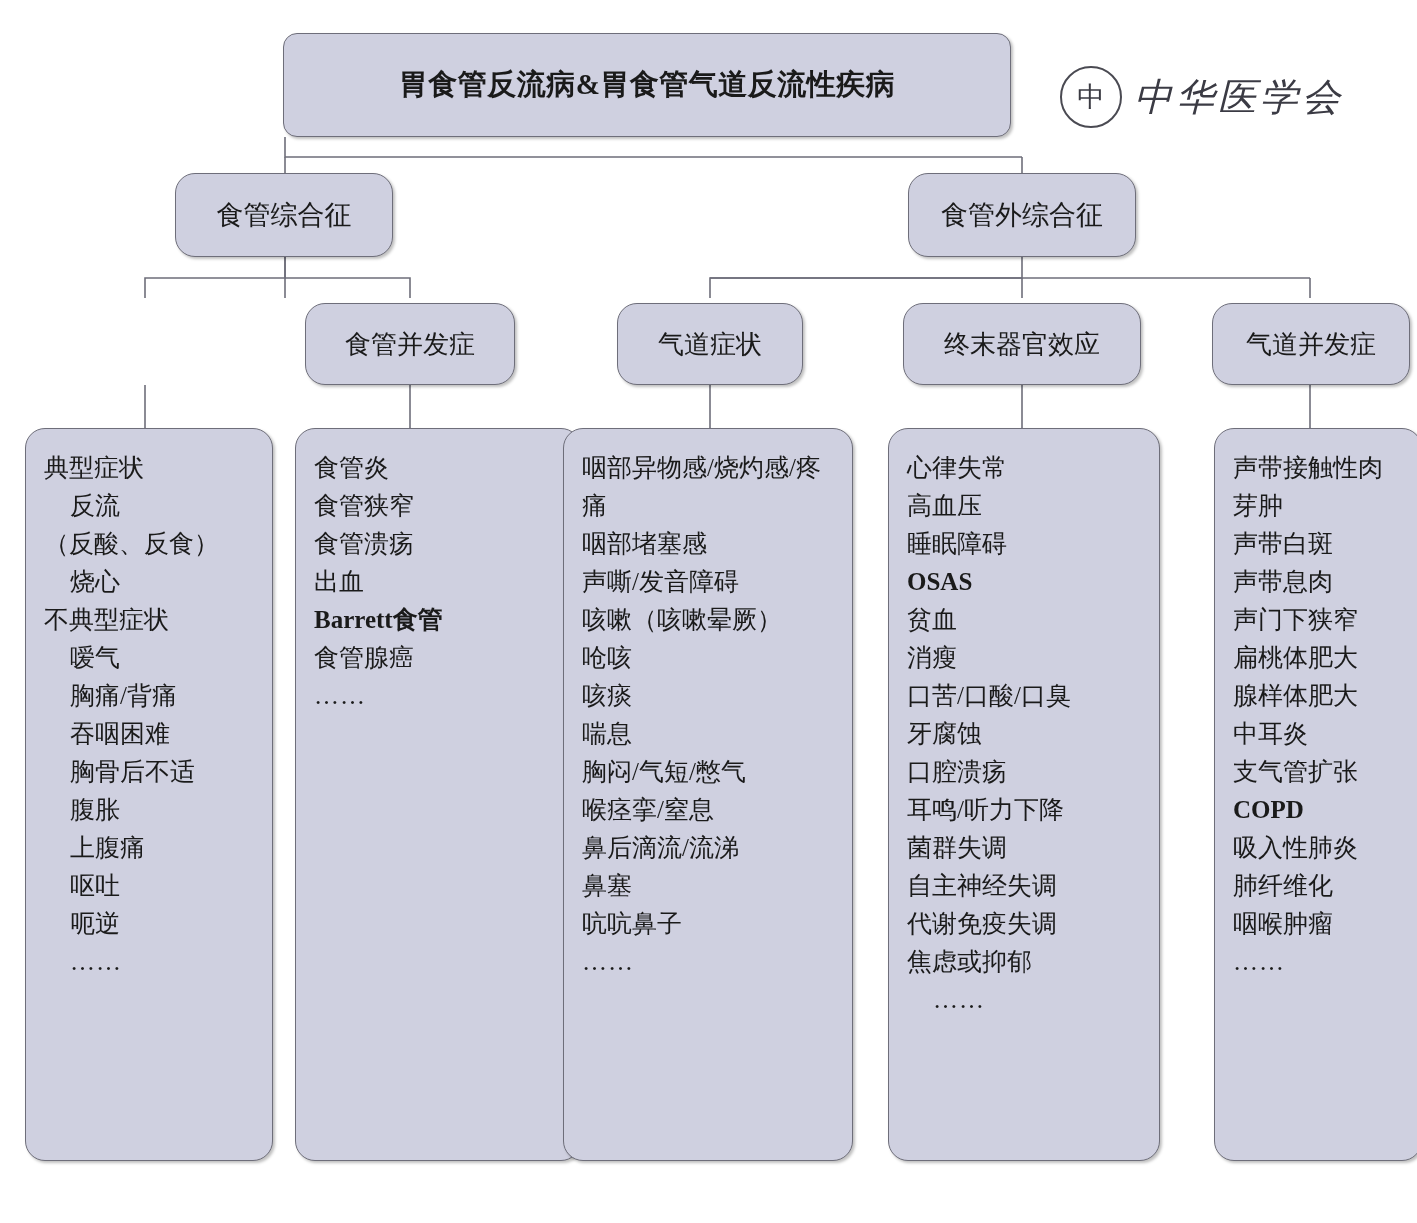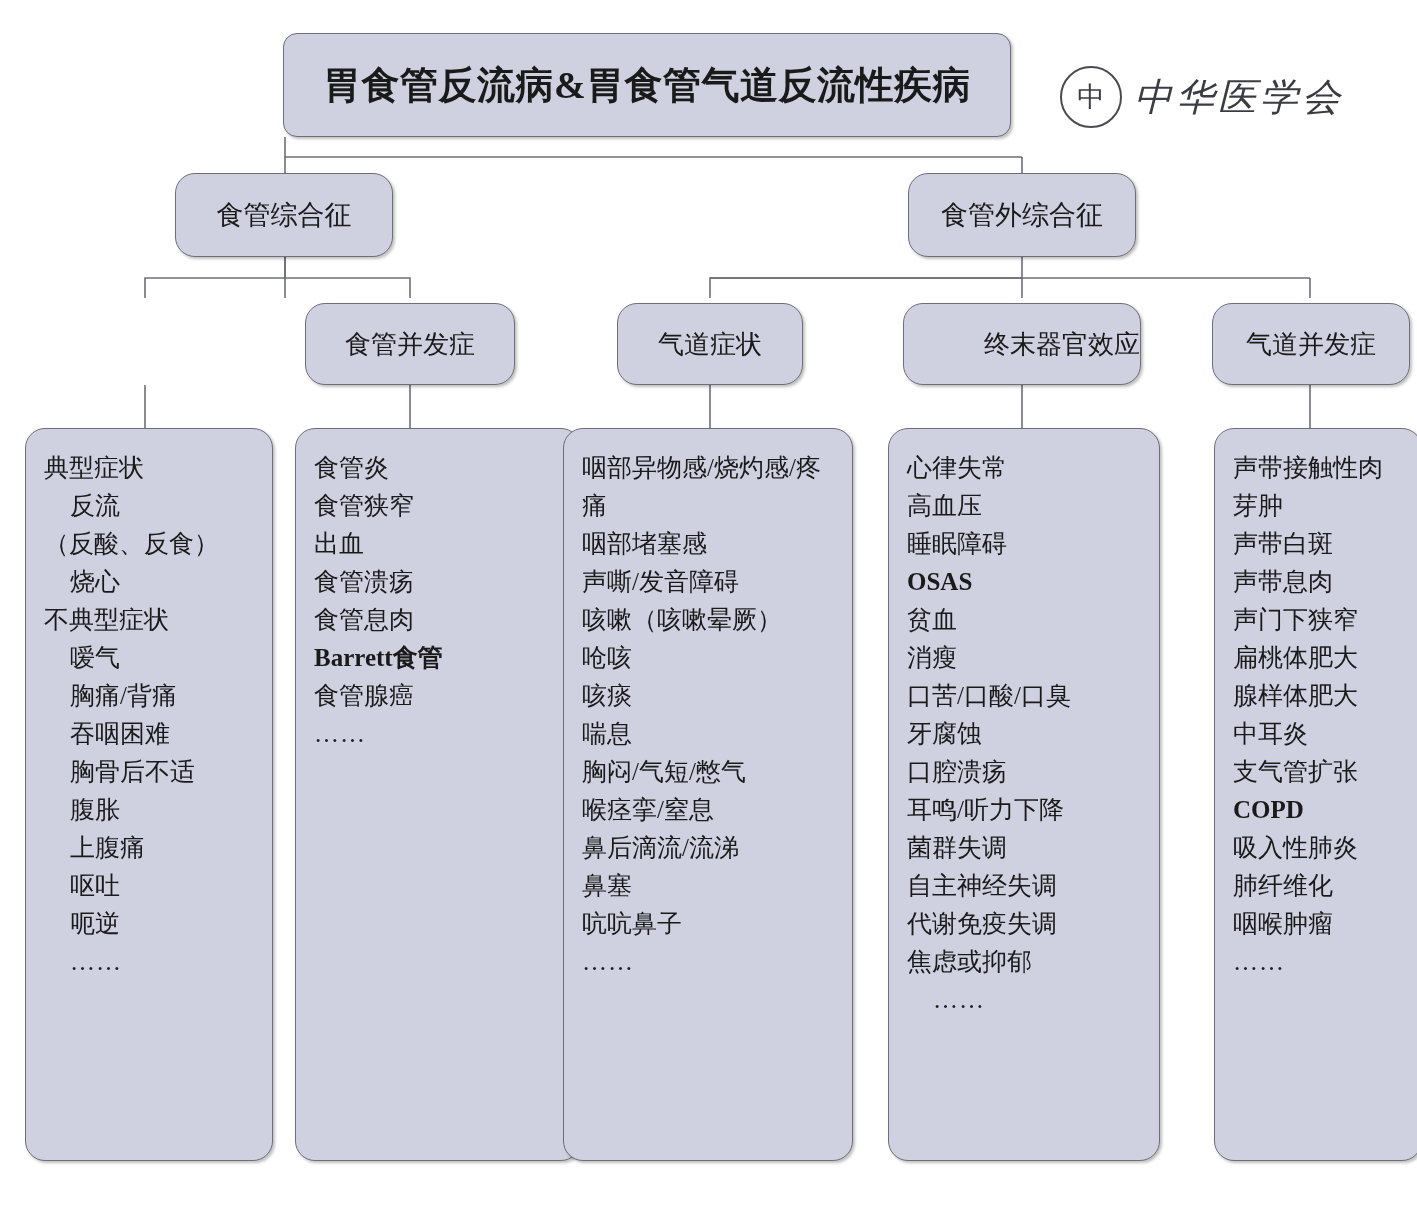--- a/index.html
+++ b/index.html
@@ -34,21 +34,21 @@
     border: 1px solid #6e6e7a;
     border-radius: 20px;
     box-shadow: 2px 2px 3px rgba(0,0,0,0.25);
     display: flex;
     align-items: center;
     justify-content: center;
     text-align: center;
   }
   .node.title {
     border-radius: 14px;
-    font-size: 38px;
+    font-size: 29px;
     font-weight: 700;
     letter-spacing: 0.5px;
   }
   .node.level2 {
     font-size: 27px;
     font-weight: 400;
   }
   .node.level3 {
     font-size: 26px;
     font-weight: 400;
@@ -166,21 +166,21 @@
 
 
   <div class="node level3" style="left:305px; top:303px; width:210px; height:82px;">
     <span>食管并发症</span>
   </div>
 
   <div class="node level3" style="left:617px; top:303px; width:186px; height:82px;">
     <span>气道症状</span>
   </div>
 
-  <div class="node level3" style="left:903px; top:303px; width:238px; height:82px;justify-content:flex-end;">
+  <div class="node level3" style="left:903px; top:303px; width:238px; height:82px;">
     <span>终末器官效应</span>
   </div>
 
   <div class="node level3" style="left:1212px; top:303px; width:198px; height:82px;">
     <span>气道并发症</span>
   </div>
 
   <div class="leaf" style="left:25px; top:428px; width:248px; height:733px;">
       <div class="row">典型症状</div>
       <div class="row indent1">反流</div>
@@ -194,23 +194,22 @@
       <div class="row indent1">腹胀</div>
       <div class="row indent1">上腹痛</div>
       <div class="row indent1">呕吐</div>
       <div class="row indent1">呃逆</div>
       <div class="row indent1 dots">……</div>
     </div>
 
   <div class="leaf" style="left:295px; top:428px; width:286px; height:733px;">
       <div class="row">食管炎</div>
       <div class="row">食管狭窄</div>
+      <div class="row">食管溃疡</div>
       <div class="row">出血</div>
-      <div class="row">食管溃疡</div>
-      <div class="row">食管息肉</div>
       <div class="row bold">Barrett食管</div>
       <div class="row">食管腺癌</div>
       <div class="row dots">……</div>
     </div>
 
   <div class="leaf" style="left:563px; top:428px; width:290px; height:733px;">
       <div class="row wrap">咽部异物感/烧灼感/疼痛</div>
       <div class="row">咽部堵塞感</div>
       <div class="row">声嘶/发音障碍</div>
       <div class="row">咳嗽（咳嗽晕厥）</div>

